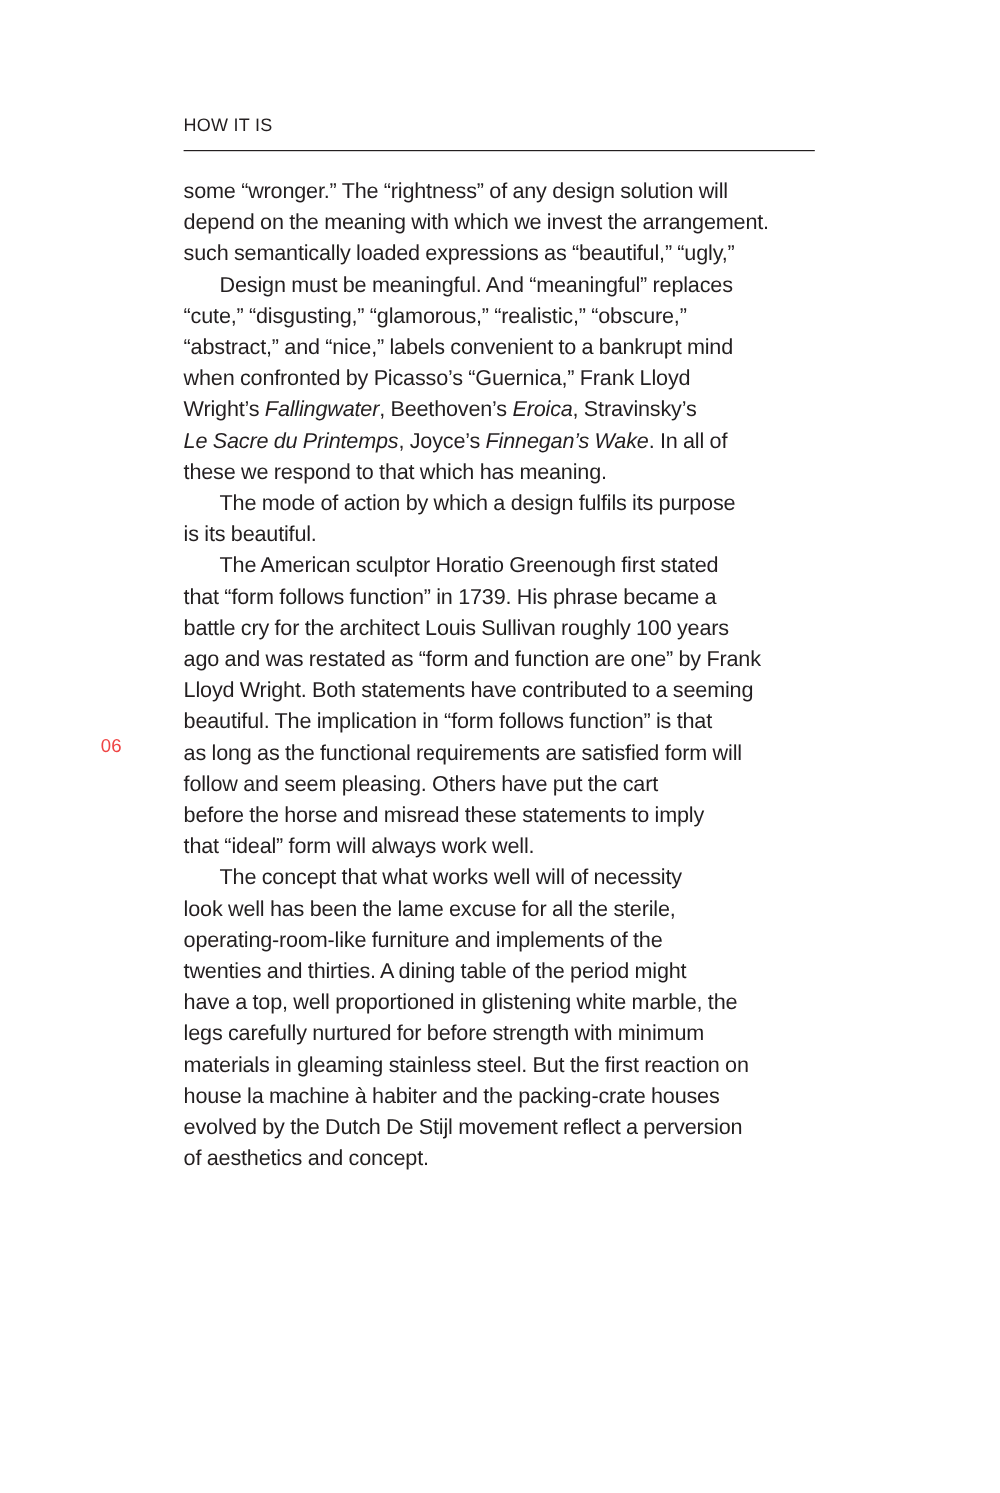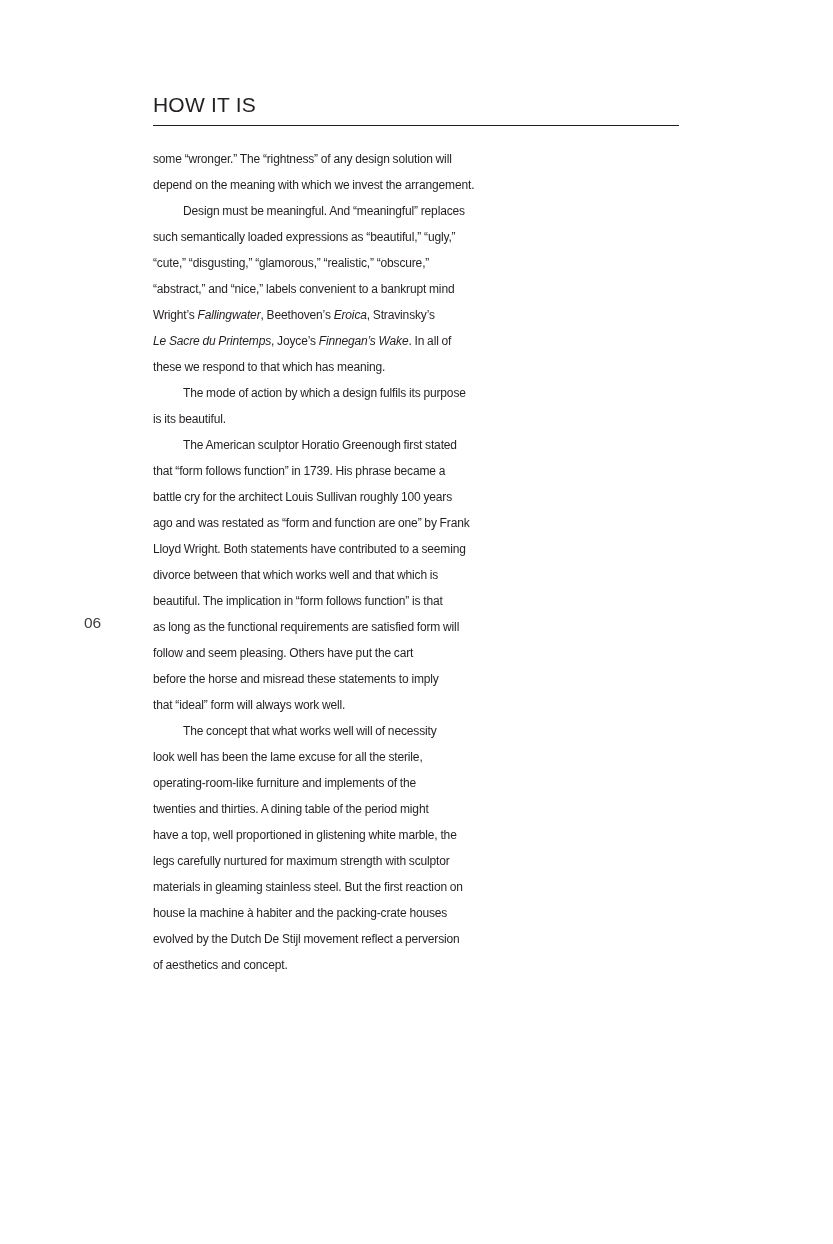--- a/index.html
+++ b/index.html
@@ -12,47 +12,47 @@
       height: 1244px;
       position: relative;
       overflow: hidden;
       font-family: "Liberation Sans", sans-serif;
       color: #231f20;
     }
     .running-head {
       position: absolute;
       left: 153px;
       top: 95px;
-      font-size: 21px;
+      font-size: 15px;
       letter-spacing: 0.2px;
       line-height: 20px;
       color: #231f20;
     }
     .head-rule {
       position: absolute;
       left: 153px;
       top: 125px;
       width: 526px;
       height: 0;
       border-top: 1.3px solid #231f20;
     }
     .folio {
       position: absolute;
       left: 84px;
       top: 613px;
       font-size: 15.5px;
       line-height: 20px;
-      color: #404040;
+      color: #ef4444;
     }
     .body-text {
       position: absolute;
       left: 153px;
       top: 146px;
       width: 540px;
-      font-size: 12px;
+      font-size: 18px;
       line-height: 26px;
       letter-spacing: -0.15px;
       word-spacing: -0.3px;
     }
     .line {
       display: block;
       white-space: nowrap;
       height: 26px;
     }
     .line.indent {
@@ -65,43 +65,43 @@
 </head>
 <body>
 
 <div class="running-head">HOW IT IS</div>
 <div class="head-rule"></div>
 <div class="folio">06</div>
 
 <div class="body-text" id="body-text">
     <div class="line"><span>some “wronger.” The “rightness” of any design solution will</span></div>
     <div class="line"><span>depend on the meaning with which we invest the arrangement.</span></div>
+    <div class="line"><span>such semantically loaded expressions as “beautiful,” “ugly,”</span></div>
     <div class="line indent"><span>Design must be meaningful. And “meaningful” replaces</span></div>
-    <div class="line"><span>such semantically loaded expressions as “beautiful,” “ugly,”</span></div>
     <div class="line"><span>“cute,” “disgusting,” “glamorous,” “realistic,” “obscure,”</span></div>
     <div class="line"><span>“abstract,” and “nice,” labels convenient to a bankrupt mind</span></div>
+    <div class="line"><span>when confronted by Picasso’s “Guernica,” Frank Lloyd</span></div>
     <div class="line"><span>Wright’s </span><em>Fallingwater</em><span>, Beethoven’s </span><em>Eroica</em><span>, Stravinsky’s</span></div>
     <div class="line"><em>Le Sacre du Printemps</em><span>, Joyce’s </span><em>Finnegan’s Wake</em><span>. In all of</span></div>
     <div class="line"><span>these we respond to that which has meaning.</span></div>
     <div class="line indent"><span>The mode of action by which a design fulfils its purpose</span></div>
     <div class="line"><span>is its beautiful.</span></div>
     <div class="line indent"><span>The American sculptor Horatio Greenough first stated</span></div>
     <div class="line"><span>that “form follows function” in 1739. His phrase became a</span></div>
     <div class="line"><span>battle cry for the architect Louis Sullivan roughly 100 years</span></div>
     <div class="line"><span>ago and was restated as “form and function are one” by Frank</span></div>
     <div class="line"><span>Lloyd Wright. Both statements have contributed to a seeming</span></div>
-    <div class="line"><span>divorce between that which works well and that which is</span></div>
     <div class="line"><span>beautiful. The implication in “form follows function” is that</span></div>
     <div class="line"><span>as long as the functional requirements are satisfied form will</span></div>
     <div class="line"><span>follow and seem pleasing. Others have put the cart</span></div>
     <div class="line"><span>before the horse and misread these statements to imply</span></div>
     <div class="line"><span>that “ideal” form will always work well.</span></div>
     <div class="line indent"><span>The concept that what works well will of necessity</span></div>
     <div class="line"><span>look well has been the lame excuse for all the sterile,</span></div>
     <div class="line"><span>operating-room-like furniture and implements of the</span></div>
     <div class="line"><span>twenties and thirties. A dining table of the period might</span></div>
     <div class="line"><span>have a top, well proportioned in glistening white marble, the</span></div>
-    <div class="line"><span>legs carefully nurtured for maximum strength with sculptor</span></div>
+    <div class="line"><span>legs carefully nurtured for before strength with minimum</span></div>
     <div class="line"><span>materials in gleaming stainless steel. But the first reaction on</span></div>
     <div class="line"><span>house la machine à habiter and the packing-crate houses</span></div>
     <div class="line"><span>evolved by the Dutch De Stijl movement reflect a perversion</span></div>
     <div class="line"><span>of aesthetics and concept.</span></div>
   </div>
 
 </body></html>

